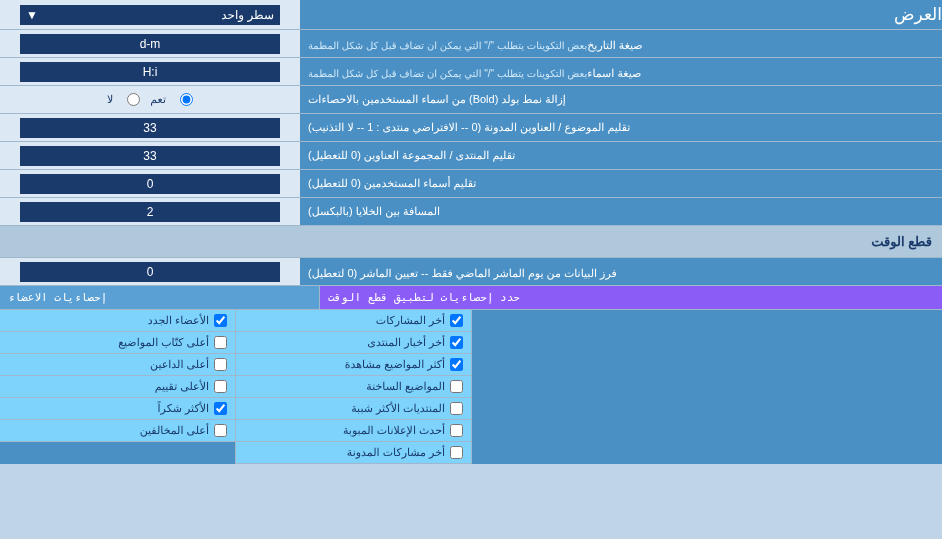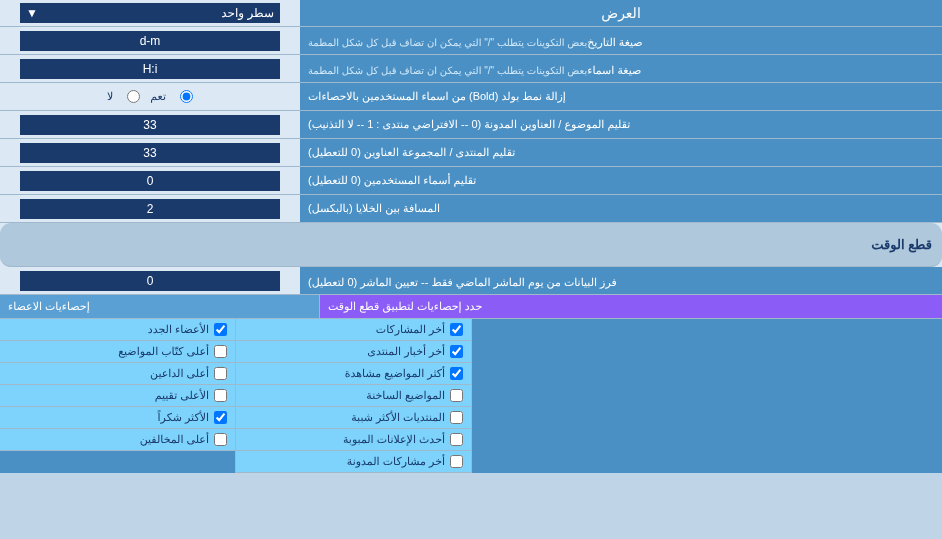--- a/index.html
+++ b/index.html
@@ -54,24 +54,23 @@
       width: 260px;
       padding: 3px 6px;
       text-align: center;
       font-size: 12px;
     }
     .section-header {
       background: #b0c8dc;
       color: #1a3a6b;
       font-weight: bold;
       font-size: 13px;
-      padding: 14px 10px;
+      padding: 8px 10px;
       text-align: right;
       border-bottom: 1px solid #a0b8cc;
-      border-radius: 11px;
     }
     .radio-group {
       display: flex;
       align-items: center;
       gap: 10px;
       direction: rtl;
     }
     .radio-label {
       color: #1a3a6b;
       font-size: 11px;
@@ -96,20 +95,21 @@
       flex: 1;
       background: #5aa0d4;
       color: #fff;
       padding: 3px 8px;
       text-align: right;
       font-size: 11px;
       display: flex;
       align-items: center;
       justify-content: flex-end;
       border-left: 1px solid #a0b8cc;
+      font-family: Liberation Mono, monospace;
     }
     .stats-header-main {
       flex: 2;
       background: #8b5cf6;
     }
     .stats-body {
       display: flex;
     }
     .stats-col {
       flex: 1;
@@ -138,25 +138,25 @@
     .top-header {
       display: flex;
       background: #4a90c4;
       border-bottom: 1px solid #a0b8cc;
       min-height: 26px;
     }
     .top-header-label {
       flex: 1;
       background: #4a90c4;
       color: #fff;
-      padding: 4px 12px;
-      display: flex;
-      align-items: center;
-      justify-content: center;
-      font-size: 14px;
+      padding: 4px 0;
+      display: flex;
+      align-items: center;
+      justify-content: flex-start;
+      font-size: 17px;
     }
     .top-header-input {
       width: 300px;
       background: #dce9f5;
       display: flex;
       align-items: center;
       justify-content: center;
       padding: 3px 6px;
     }
     .dropdown-btn {

